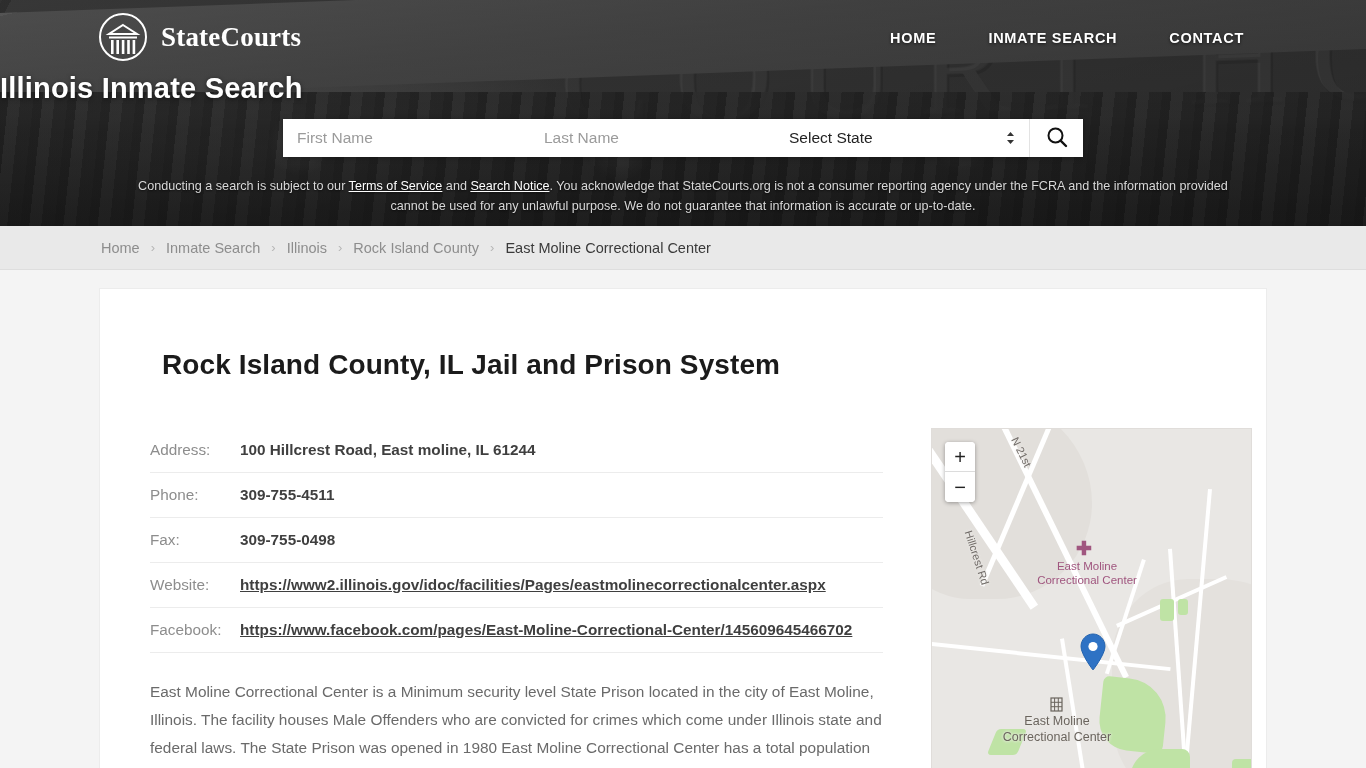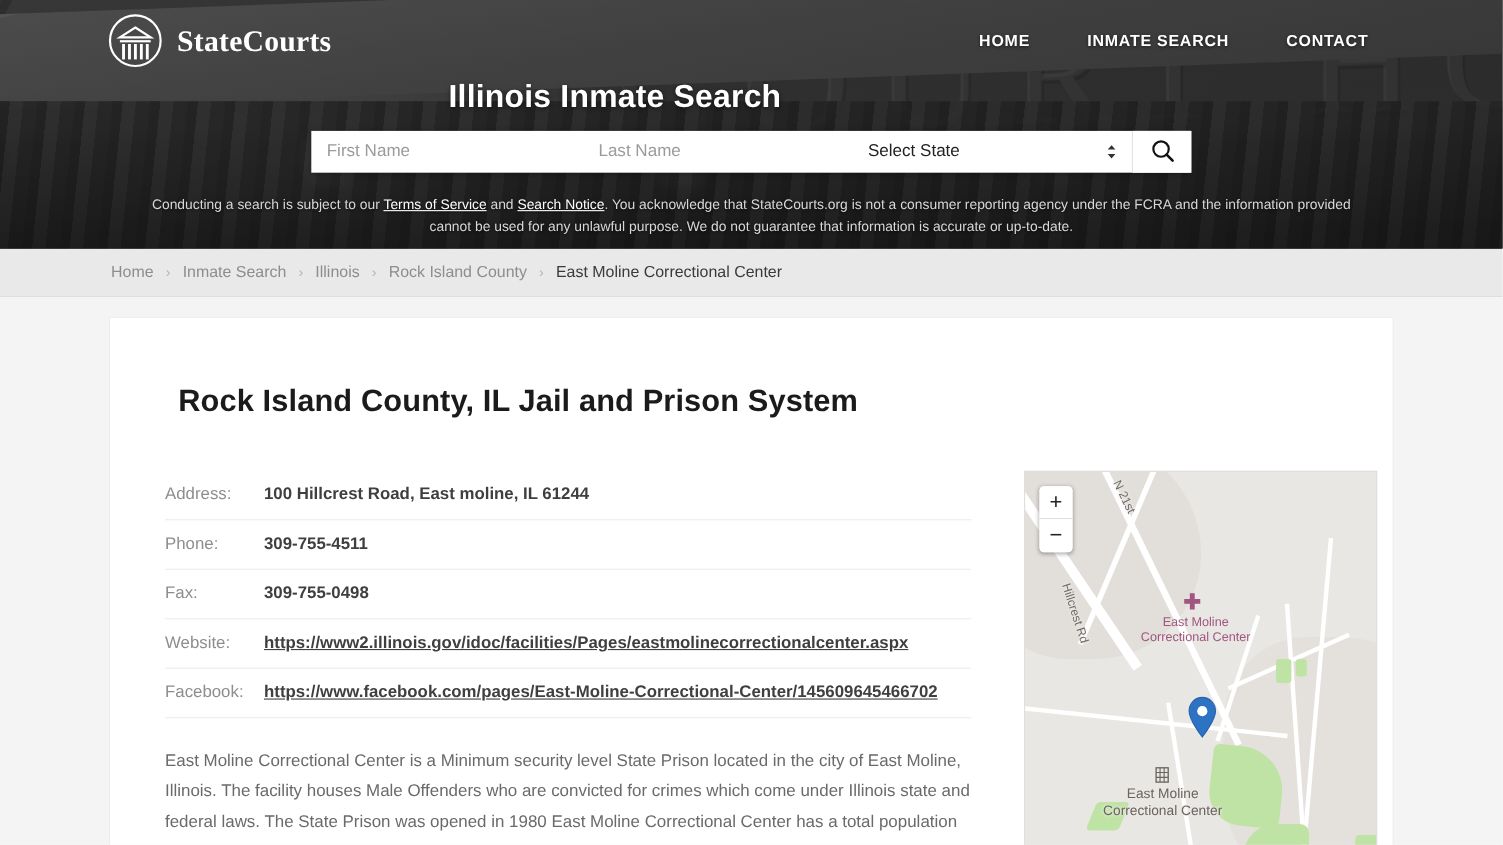--- a/index.html
+++ b/index.html
@@ -77,21 +77,20 @@
   .nav { position: absolute; right: 96px; top: 26px; display: flex; gap: 0; }
   .nav a {
     color: #fff; text-decoration: none;
     font-size: 14.5px; font-weight: 700; letter-spacing: .7px;
     padding: 4px 26px;
     text-shadow: 0 1px 3px rgba(0,0,0,.6);
   }
 
   .hero-title {
     position: absolute; top: 72px; left: 0; width: 1118px;
-    text-align: center;
     font-size: 29px; font-weight: 700; color: #fff;
     letter-spacing: .2px;
     text-shadow: 0 1px 4px rgba(0,0,0,.55);
   }
 
   .searchbar {
     position: absolute; top: 119px; left: 283px;
     width: 800px; height: 38px;
     background: #fff;
     display: flex; align-items: stretch;

